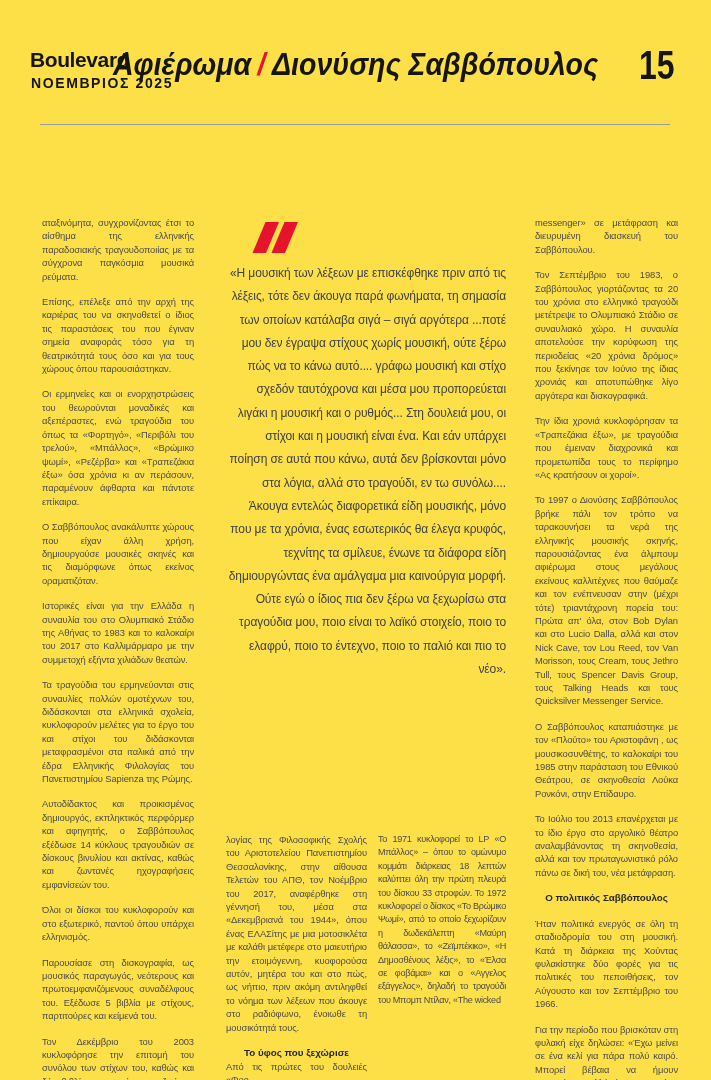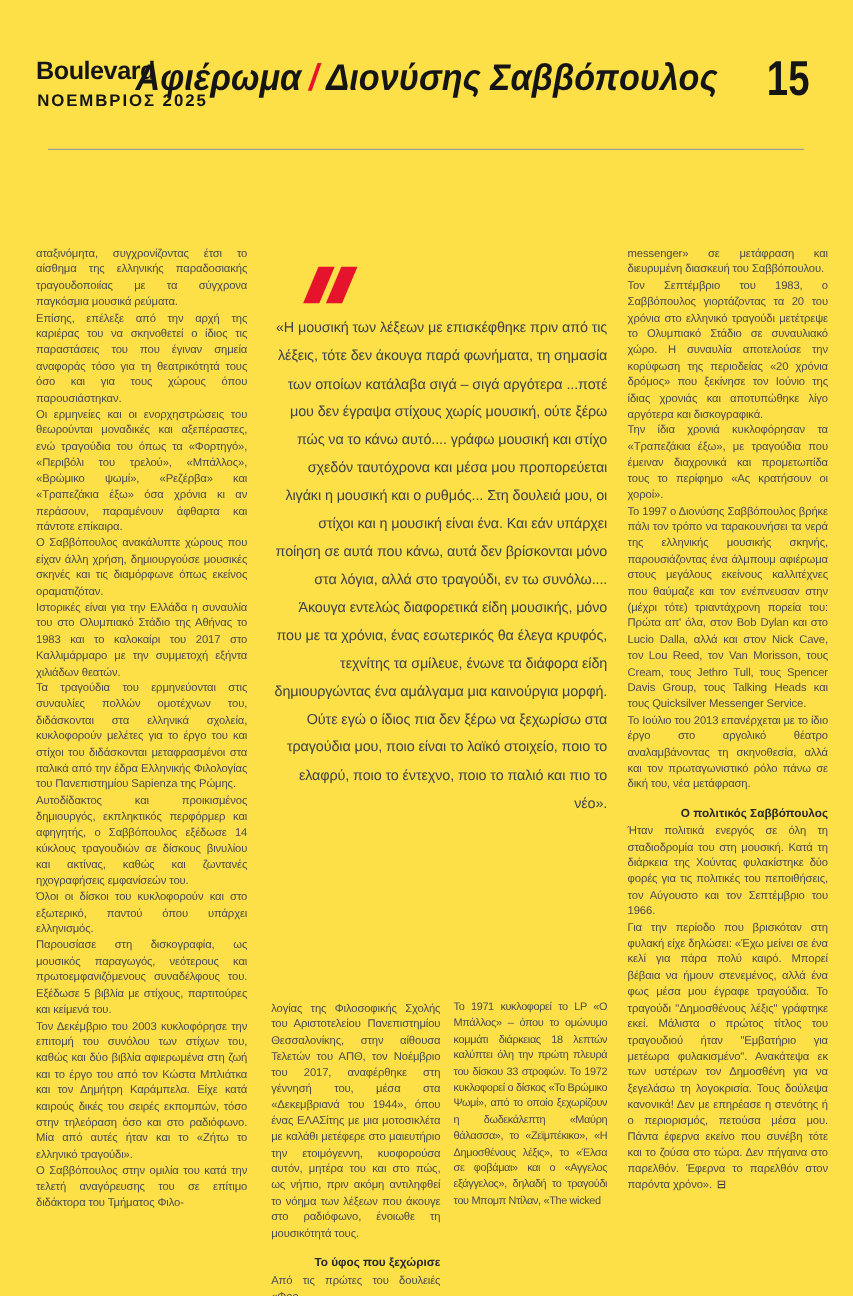--- a/index.html
+++ b/index.html
@@ -36,26 +36,26 @@
   }
   .rule{
     position:absolute;left:40px;top:124px;width:630px;height:1px;background:#9c9c9c;
   }
   
   .col{
     position:absolute;top:204px;
     font-size:9.4px;line-height:13.4px;letter-spacing:-0.1px;
     color:var(--body-text);text-align:justify;
   }
-  .col p{margin:0;}
+  .col p{margin:12px;}
   .col-left{left:30px;width:176px;}
   .col-right{left:523px;width:167px;}
   .subhead{
     font-weight:700;color:#27272a;font-size:9.8px;margin-top:12px !important;
-    text-align:right;letter-spacing:0;
+    text-align:center;letter-spacing:0;
   }
   
   .mid{position:absolute;left:226px;top:204px;width:280px;height:876px;}
   .qmark{margin:18px 0 0 26px;display:block;}
   .qmark path{fill:var(--red);}
   .quote{
     margin:9px 0 0 0;
     font-size:12px;line-height:23.3px;letter-spacing:-0.1px;
     color:var(--quote-text);text-align:right;
   }
@@ -116,19 +116,20 @@
         <p>Το 1971 κυκλοφορεί το LP «Ο Μπάλλος» – όπου το ομώνυμο κομμάτι διάρκειας 18 λεπτών καλύπτει όλη την πρώτη πλευρά του δίσκου 33 στροφών. Το 1972 κυκλοφορεί ο δίσκος «Το Βρώμικο Ψωμί», από το οποίο ξεχωρίζουν η δωδεκάλεπτη «Μαύρη θάλασσα», το «Ζεϊμπέκικο», «Η Δημοσθένους λέξις», το «Έλσα σε φοβάμαι» και ο «Αγγελος εξάγγελος», δηλαδή το τραγούδι του Μπομπ Ντίλαν, «The wicked</p>
       </div>
     </div>
   </div>
 
   <div class="col col-right">
     <p>messenger» σε μετάφραση και διευρυμένη διασκευή του Σαββόπουλου.</p>
     <p>Τον Σεπτέμβριο του 1983, ο Σαββόπουλος γιορτάζοντας τα 20 του χρόνια στο ελληνικό τραγούδι μετέτρεψε το Ολυμπιακό Στάδιο σε συναυλιακό χώρο. Η συναυλία αποτελούσε την κορύφωση της περιοδείας «20 χρόνια δρόμος» που ξεκίνησε τον Ιούνιο της ίδιας χρονιάς και αποτυπώθηκε λίγο αργότερα και δισκογραφικά.</p>
     <p>Την ίδια χρονιά κυκλοφόρησαν τα «Τραπεζάκια έξω», με τραγούδια που έμειναν διαχρονικά και προμετωπίδα τους το περίφημο «Ας κρατήσουν οι χοροί».</p>
     <p>Το 1997 ο Διονύσης Σαββόπουλος βρήκε πάλι τον τρόπο να ταρακουνήσει τα νερά της ελληνικής μουσικής σκηνής, παρουσιάζοντας ένα άλμπουμ αφιέρωμα στους μεγάλους εκείνους καλλιτέχνες που θαύμαζε και τον ενέπνευσαν στην (μέχρι τότε) τριαντάχρονη πορεία του: Πρώτα απ' όλα, στον Bob Dylan και στο Lucio Dalla, αλλά και στον Nick Cave, τον Lou Reed, τον Van Morisson, τους Cream, τους Jethro Tull, τους Spencer Davis Group, τους Talking Heads και τους Quicksilver Messenger Service.</p>
+    <p>Ο Σαββόπουλος καταπιάστηκε με τον «Πλούτο» του Αριστοφάνη , ως μουσικοσυνθέτης, το καλοκαίρι του 1985 στην παράσταση του Εθνικού Θεάτρου, σε σκηνοθεσία Λούκα Ρονκόνι, στην Επίδαυρο.</p>
     <p>Το Ιούλιο του 2013 επανέρχεται με το ίδιο έργο στο αργολικό θέατρο αναλαμβάνοντας τη σκηνοθεσία, αλλά και τον πρωταγωνιστικό ρόλο πάνω σε δική του, νέα μετάφραση.</p>
     <p class="subhead">Ο πολιτικός Σαββόπουλος</p>
     <p>Ήταν πολιτικά ενεργός σε όλη τη σταδιοδρομία του στη μουσική. Κατά τη διάρκεια της Χούντας φυλακίστηκε δύο φορές για τις πολιτικές του πεποιθήσεις, τον Αύγουστο και τον Σεπτέμβριο του 1966.</p>
     <p><span>Για την περίοδο που βρισκόταν στη φυλακή είχε δηλώσει: «Έχω μείνει σε ένα κελί για πάρα πολύ καιρό. Μπορεί βέβαια να ήμουν στενεμένος, αλλά ένα φως μέσα μου έγραφε τραγούδια. Το τραγούδι "Δημοσθένους λέξις" γράφτηκε εκεί. Μάλιστα ο πρώτος τίτλος του τραγουδιού ήταν "Εμβατήριο για μετέωρα φυλακισμένο". Ανακάτεψα εκ των υστέρων τον Δημοσθένη για να ξεγελάσω τη λογοκρισία. Τους δούλεψα κανονικά! Δεν με επηρέασε η στενότης ή ο περιορισμός, πετούσα μέσα μου. Πάντα έφερνα εκείνο που συνέβη τότε και το ζούσα στο τώρα. Δεν πήγαινα στο παρελθόν. Έφερνα το παρελθόν στον παρόντα χρόνο».</span><span class="endmark">⊟</span></p>
   </div>
 
 </div>
 
 </body></html>

